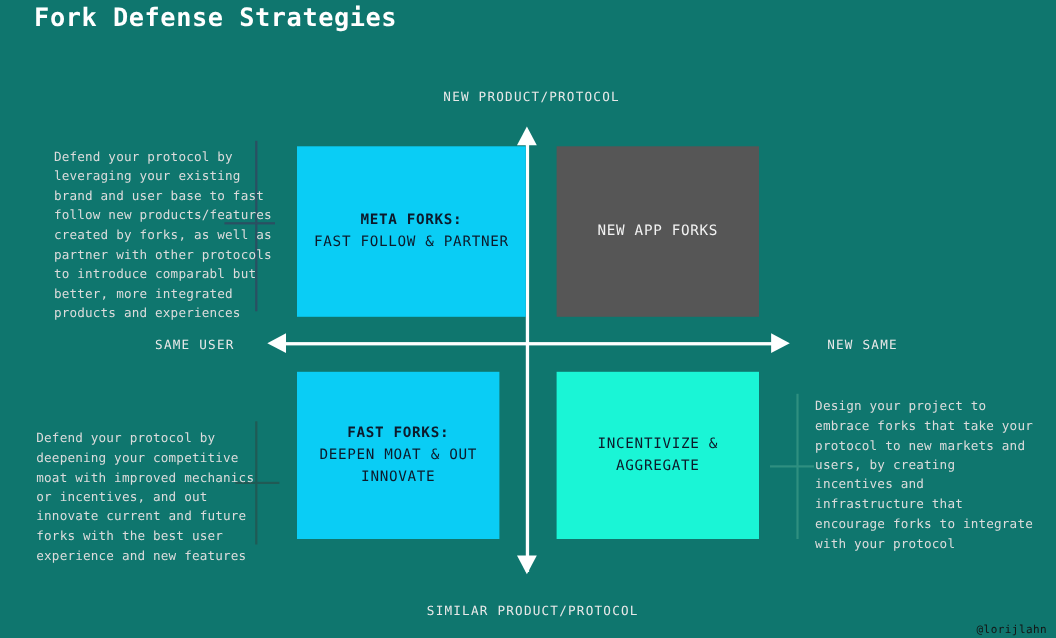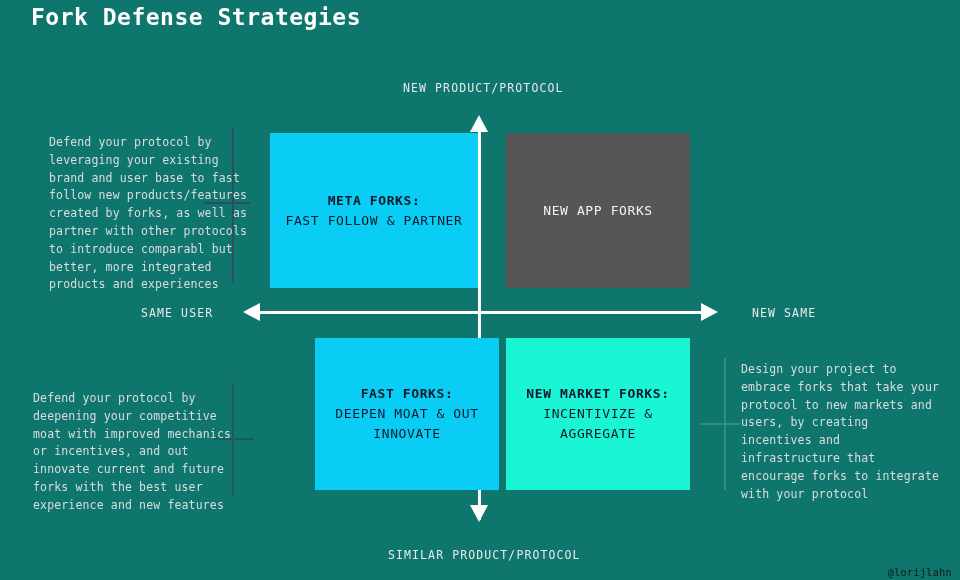--- a/index.html
+++ b/index.html
@@ -100,21 +100,21 @@
   .quad {
     position: absolute;
     display: flex;
     flex-direction: column;
     align-items: center;
     justify-content: center;
     text-align: center;
   }
   .quad-meta   { left: 270px; top: 133px; width: 208px; height: 155px; background: #0ACDF5; }
   .quad-newapp { left: 506px; top: 133px; width: 184px; height: 155px; background: #565656; }
-  .quad-fast   { left: 270px; top: 338px; width: 184px; height: 152px; background: #0ACDF5; margin-left: 45px; }
+  .quad-fast   { left: 270px; top: 338px; width: 184px; height: 152px; background: #0ACDF5; }
   .quad-market { left: 506px; top: 338px; width: 184px; height: 152px; background: #1AF5D6; }
 
   .quad-head {
     font-size: 13px;
     font-weight: bold;
     letter-spacing: 0.6px;
     line-height: 20px;
   }
   .quad-sub {
     font-size: 13px;
@@ -203,21 +203,20 @@
     <div class="quad-sub on-gray">NEW APP FORKS</div>
   </div>
 
   <div class="quad quad-fast">
     <div class="quad-head on-dark">FAST FORKS:</div>
     <div class="quad-sub on-dark">DEEPEN MOAT &amp;
 OUT INNOVATE</div>
   </div>
 
   <div class="quad quad-market">
-    <div class="quad-head on-dark">NEW MARKET FORKS:</div>
     <div class="quad-sub on-dark">INCENTIVIZE &amp;
 AGGREGATE</div>
   </div>
 
   <div class="note note-tl">Defend your protocol by leveraging your existing brand and user base to fast follow new products/features created by forks, as well as partner with other protocols to introduce comparabl but better, more integrated products and experiences</div>
   <div class="note note-br">Design your project to embrace forks that take your protocol to new markets and users, by creating incentives and infrastructure that encourage forks to integrate with your protocol</div>
   <div class="note note-bl">Defend your protocol by deepening your competitive moat with improved mechanics or incentives, and out innovate current and future forks with the best user experience and new features</div>
 
   <div class="watermark">@lorijlahn</div>
 

